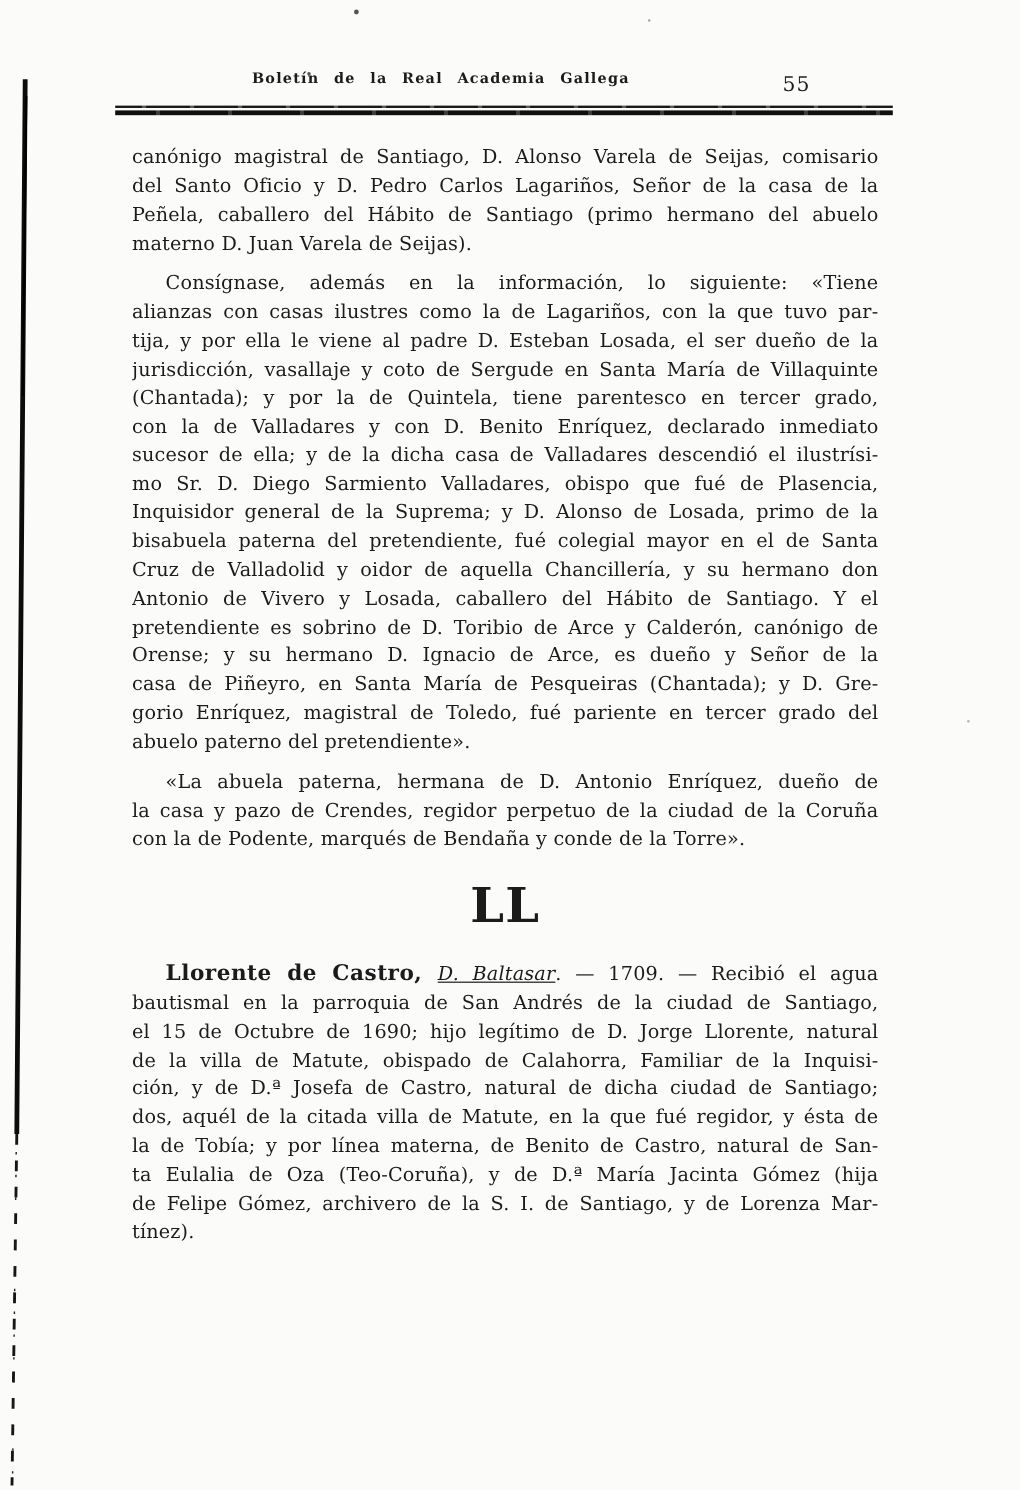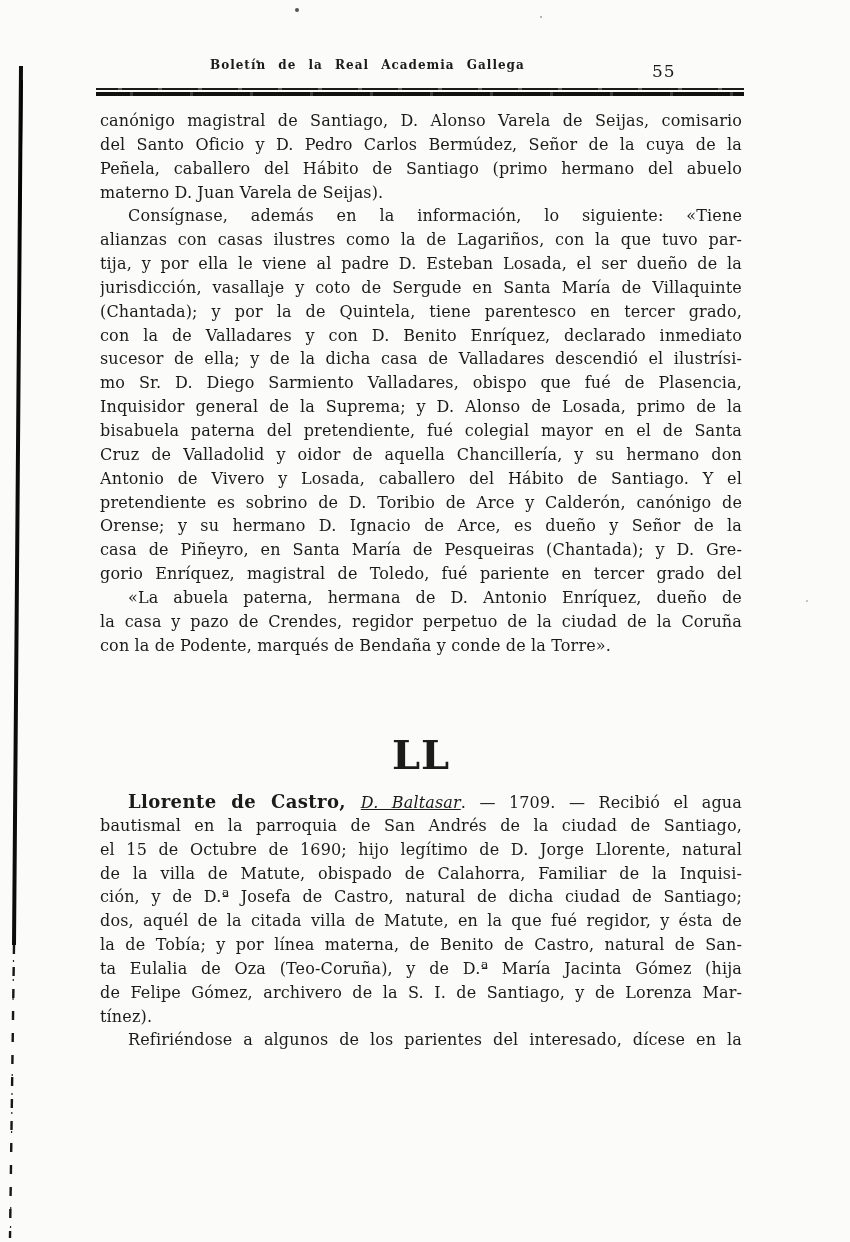--- a/index.html
+++ b/index.html
@@ -33,21 +33,21 @@
     background:repeating-linear-gradient(90deg,#1a1a1a 0 22px,#5a5a5a 22px 26px,#1a1a1a 26px 40px);
   }
   .rule-thick{
     margin-top:2px;height:4px;
     background:repeating-linear-gradient(90deg,#101010 0 34px,#3c3c3c 34px 37px,#101010 37px 60px);
   }
   
   .text-block{position:absolute;left:100px;width:642px;}
   #block-upper{top:109px;}
   #block-lower{top:790px;}
-  .para{margin:0;}
+  .para{margin:10px;}
   .line{
     font-size:16px;line-height:23.85px;height:23.85px;
     text-align:justify;text-align-last:justify;
     letter-spacing:0.15px;
     white-space:normal;overflow:hidden;
   }
   .line.indent{text-indent:28px;}
   .line.no-just{text-align-last:left;}
   .pt-bold{font-weight:bold;font-size:18px;letter-spacing:.4px;}
   .pt-italic{font-style:italic;text-decoration:underline;}
@@ -81,41 +81,42 @@
     <span class="page-number">55</span>
   </div>
   <div class="rule">
     <div class="rule-thin"></div>
     <div class="rule-thick"></div>
   </div>
 
   <div class="text-block" id="block-upper">
       <div class="para">
         <div class="line">canónigo magistral de Santiago, D. Alonso Varela de Seijas, comisario</div>
-        <div class="line">del Santo Oficio y D. Pedro Carlos Bermúdez, Señor de la cuya de la</div>
+        <div class="line">del Santo Oficio y D. Pedro Carlos Lagariños, Señor de la casa de la</div>
         <div class="line">Peñela, caballero del Hábito de Santiago (primo hermano del abuelo</div>
         <div class="line no-just">materno D. Juan Varela de Seijas).</div>
       </div>
       <div class="para">
         <div class="line indent">Consígnase, además en la información, lo siguiente: «Tiene</div>
         <div class="line">alianzas con casas ilustres como la de Lagariños, con la que tuvo par-</div>
         <div class="line">tija, y por ella le viene al padre D. Esteban Losada, el ser dueño de la</div>
         <div class="line">jurisdicción, vasallaje y coto de Sergude en Santa María de Villaquinte</div>
         <div class="line">(Chantada); y por la de Quintela, tiene parentesco en tercer grado,</div>
         <div class="line">con la de Valladares y con D. Benito Enríquez, declarado inmediato</div>
         <div class="line">sucesor de ella; y de la dicha casa de Valladares descendió el ilustrísi-</div>
         <div class="line">mo Sr. D. Diego Sarmiento Valladares, obispo que fué de Plasencia,</div>
         <div class="line">Inquisidor general de la Suprema; y D. Alonso de Losada, primo de la</div>
         <div class="line">bisabuela paterna del pretendiente, fué colegial mayor en el de Santa</div>
         <div class="line">Cruz de Valladolid y oidor de aquella Chancillería, y su hermano don</div>
         <div class="line">Antonio de Vivero y Losada, caballero del Hábito de Santiago. Y el</div>
         <div class="line">pretendiente es sobrino de D. Toribio de Arce y Calderón, canónigo de</div>
         <div class="line">Orense; y su hermano D. Ignacio de Arce, es dueño y Señor de la</div>
         <div class="line">casa de Piñeyro, en Santa María de Pesqueiras (Chantada); y D. Gre-</div>
         <div class="line">gorio Enríquez, magistral de Toledo, fué pariente en tercer grado del</div>
+        <div class="line no-just">abuelo paterno del pretendiente».</div>
       </div>
       <div class="para">
         <div class="line indent">«La abuela paterna, hermana de D. Antonio Enríquez, dueño de</div>
         <div class="line">la casa y pazo de Crendes, regidor perpetuo de la ciudad de la Coruña</div>
         <div class="line no-just">con la de Podente, marqués de Bendaña y conde de la Torre».</div>
       </div>
     </div>
 
   <div class="section-heading">LL</div>
 
@@ -125,18 +126,15 @@
         <div class="line">bautismal en la parroquia de San Andrés de la ciudad de Santiago,</div>
         <div class="line">el 15 de Octubre de 1690; hijo legítimo de D. Jorge Llorente, natural</div>
         <div class="line">de la villa de Matute, obispado de Calahorra, Familiar de la Inquisi-</div>
         <div class="line">ción, y de D.ª Josefa de Castro, natural de dicha ciudad de Santiago;</div>
         <div class="line">dos, aquél de la citada villa de Matute, en la que fué regidor, y ésta de</div>
         <div class="line">la de Tobía; y por línea materna, de Benito de Castro, natural de San-</div>
         <div class="line">ta Eulalia de Oza (Teo-Coruña), y de D.ª María Jacinta Gómez (hija</div>
         <div class="line">de Felipe Gómez, archivero de la S. I. de Santiago, y de Lorenza Mar-</div>
         <div class="line no-just">tínez).</div>
       </div>
-      <div class="para">
-        <div class="line indent">Refiriéndose a algunos de los parientes del interesado, dícese en la</div>
-      </div>
     </div>
 
 </div>
 
 </body></html>

